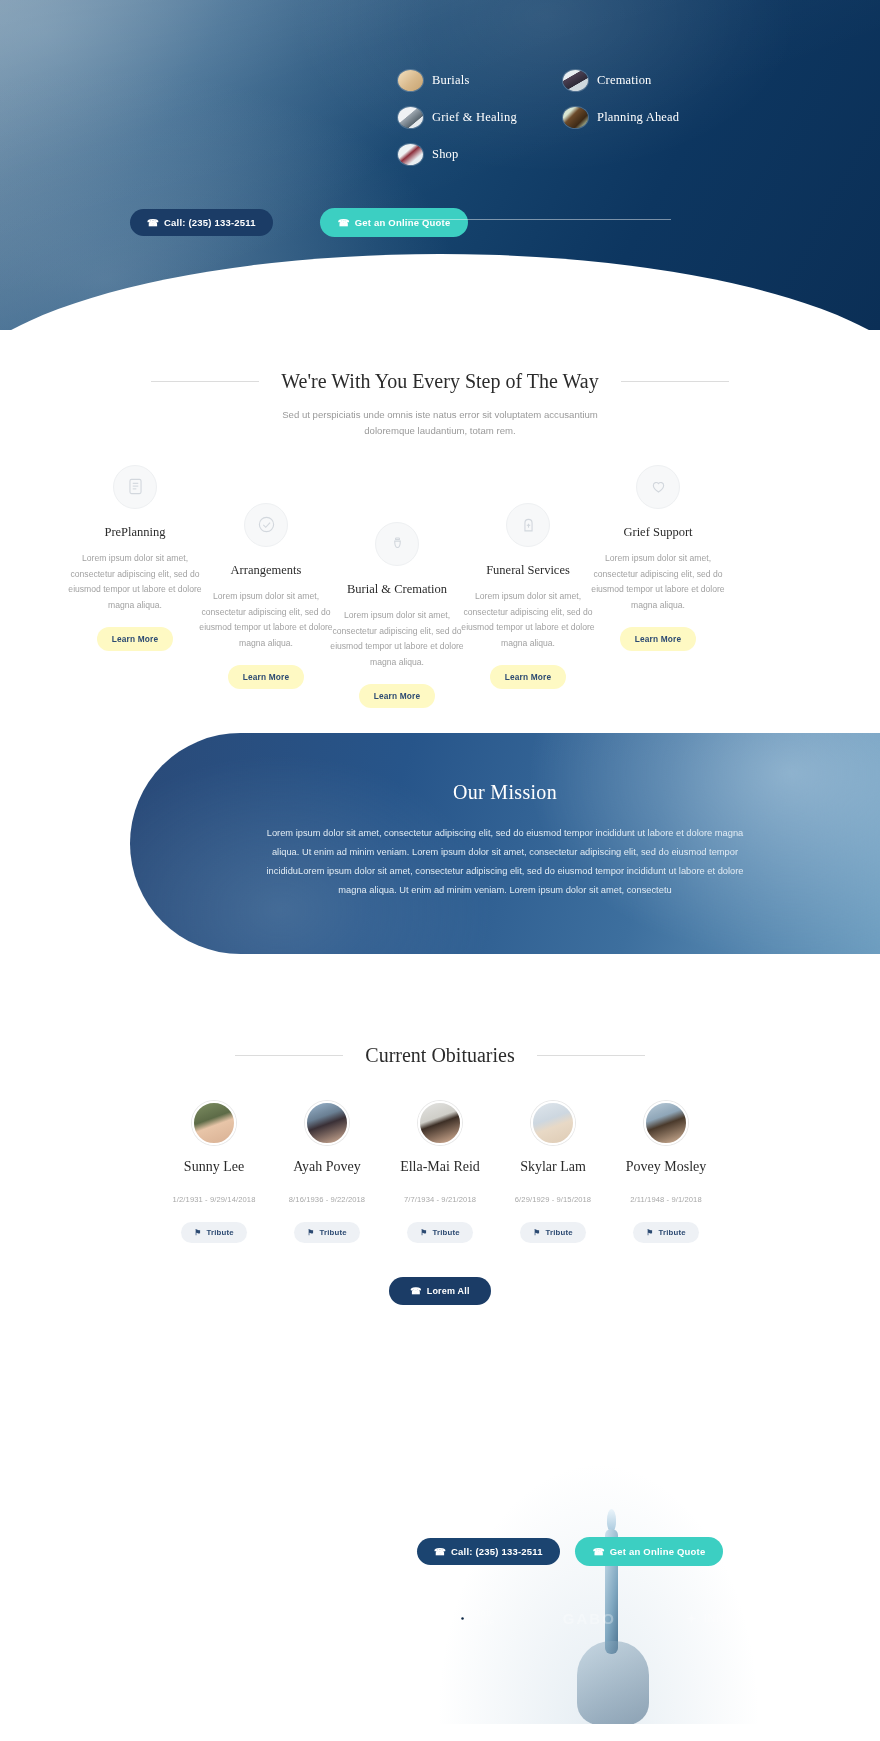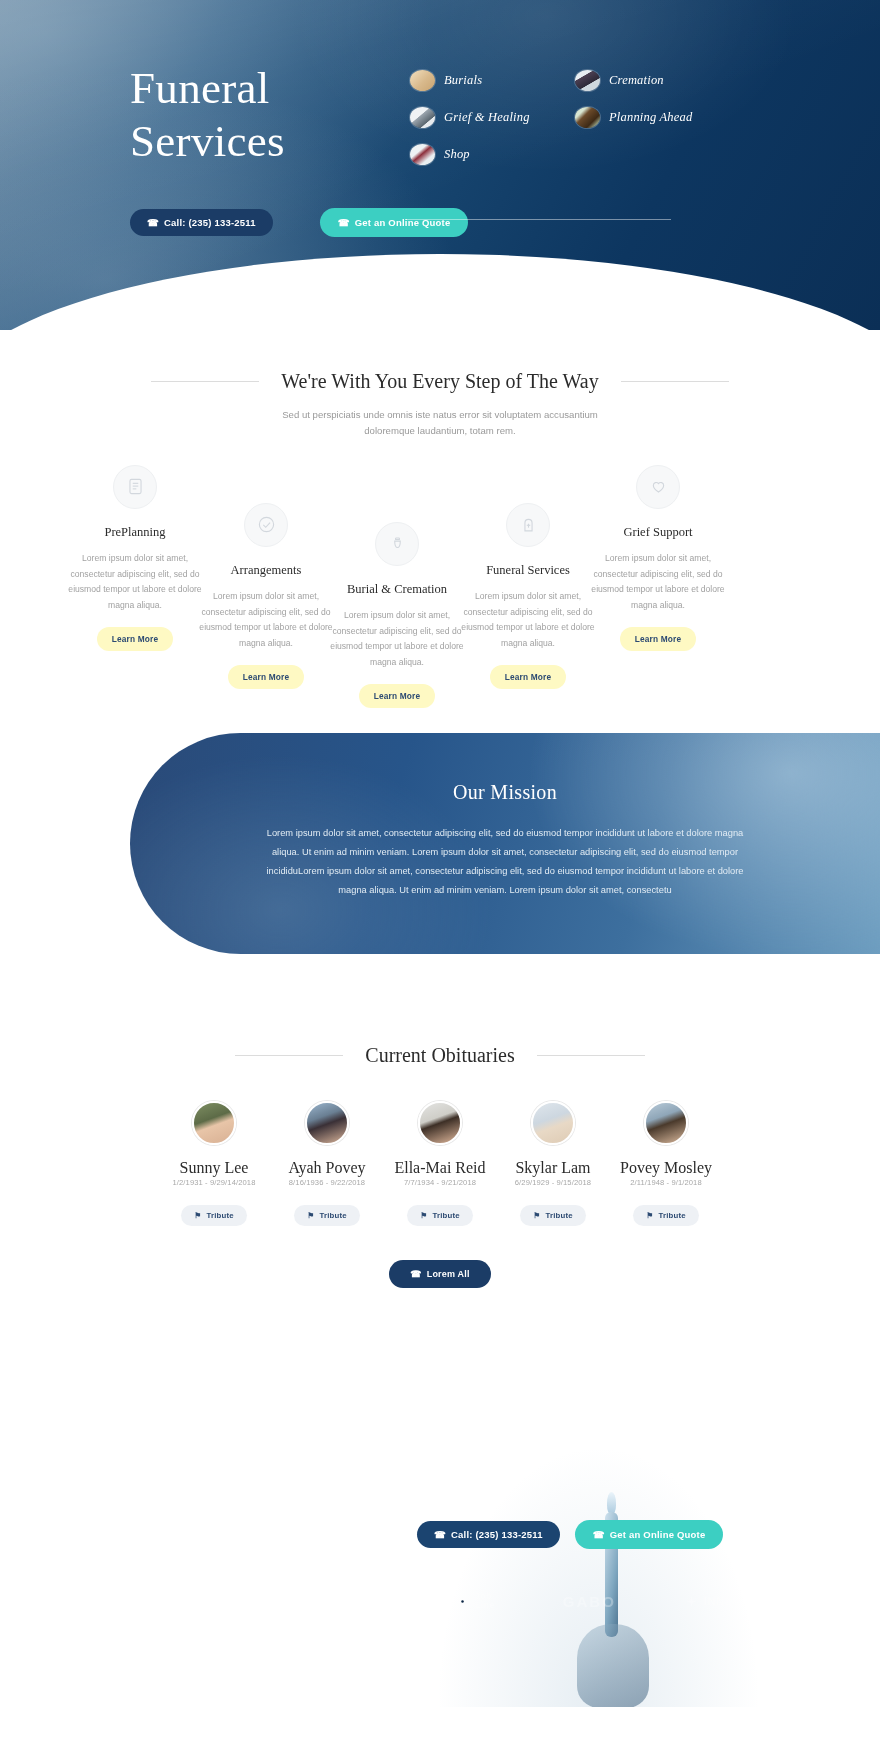--- a/index.html
+++ b/index.html
@@ -38,23 +38,23 @@
   .hero-title {
     color: #ffffff;
     font-size: 45px;
     font-weight: 400;
     line-height: 1.18;
     letter-spacing: 0.3px;
   }
 
   
   .nav {
-    position: absolute; top: 70px; left: 410px; z-index: 4;
+    position: absolute; top: 70px; left: 398px; z-index: 4;
     width: 330px;
-    display: flex; flex-wrap: wrap; font-style: italic;
+    display: flex; flex-wrap: wrap;
   }
   .nav-item {
     width: 50%;
     display: flex; align-items: center; gap: 9px;
     margin-bottom: 16px;
     cursor: pointer;
   }
   .nav-thumb {
     width: 25px; height: 21px; border-radius: 50%;
     flex: none;
@@ -156,21 +156,21 @@
     border-radius: 50%;
     border: 2px solid #fff;
     box-shadow: 0 0 0 1px #e8e8e8;
     overflow: hidden; position: relative;
   }
   .av-1 { background: linear-gradient(160deg,#7e8f63 0%,#5d6b47 40%,#e8c5a8 55%,#d8b093 100%); }
   .av-2 { background: linear-gradient(160deg,#9cb7cf 0%,#6a7f93 35%,#3a3036 52%,#d9b49a 100%); }
   .av-3 { background: linear-gradient(160deg,#e4e4e2 0%,#cfcec8 38%,#3d2f26 50%,#e0b89c 100%); }
   .av-4 { background: linear-gradient(160deg,#dfe6ec 0%,#cdd7e0 40%,#e8d9c6 58%,#decbb4 100%); }
   .av-5 { background: linear-gradient(160deg,#b9cbd9 0%,#8fa6b8 35%,#4a3a2c 52%,#d9b89c 100%); }
-  .obit-name { font-size: 16px; color: #2b2b2b; margin-bottom: 1px; }
+  .obit-name { font-size: 14px; color: #2b2b2b; margin-bottom: 20px; }
   .obit-dates { font-size: 7.6px; color: #a8a8a8; letter-spacing: 0.1px; }
   .btn-tribute {
     margin-top: 18px;
     background: #eef1f5; color: #2c4a72;
     font-size: 7.8px; font-weight: bold;
     padding: 6px 13px; border-radius: 12px;
   }
   .view-all-wrap { text-align: center; margin-top: 34px; }
   .btn-viewall { background: #1b3c66; color: #fff; font-size: 9px; padding: 9px 21px; border-radius: 17px; }
 
@@ -233,26 +233,20 @@
   }
   .brand-gabo { font-size: 15px; letter-spacing: 2px; }
   .brand-job { line-height: 1.05; font-size: 8.5px; text-align: left; }
 </style>
 </head>
 <body>
 
 <section class="hero">
   <div class="hero-sheen"></div>
 
-  <div class="hero-inner">
-    <h1 class="hero-title serif">
-      <span>Funeral</span><br>
-      <span>Services</span>
-    </h1>
-  </div>
 
   <nav class="nav">
     <div class="nav-item">
       <span class="nav-thumb th-burials"></span>
       <span class="nav-label">Burials</span>
     </div>
     <div class="nav-item">
       <span class="nav-thumb th-cremation"></span>
       <span class="nav-label">Cremation</span>
     </div>

